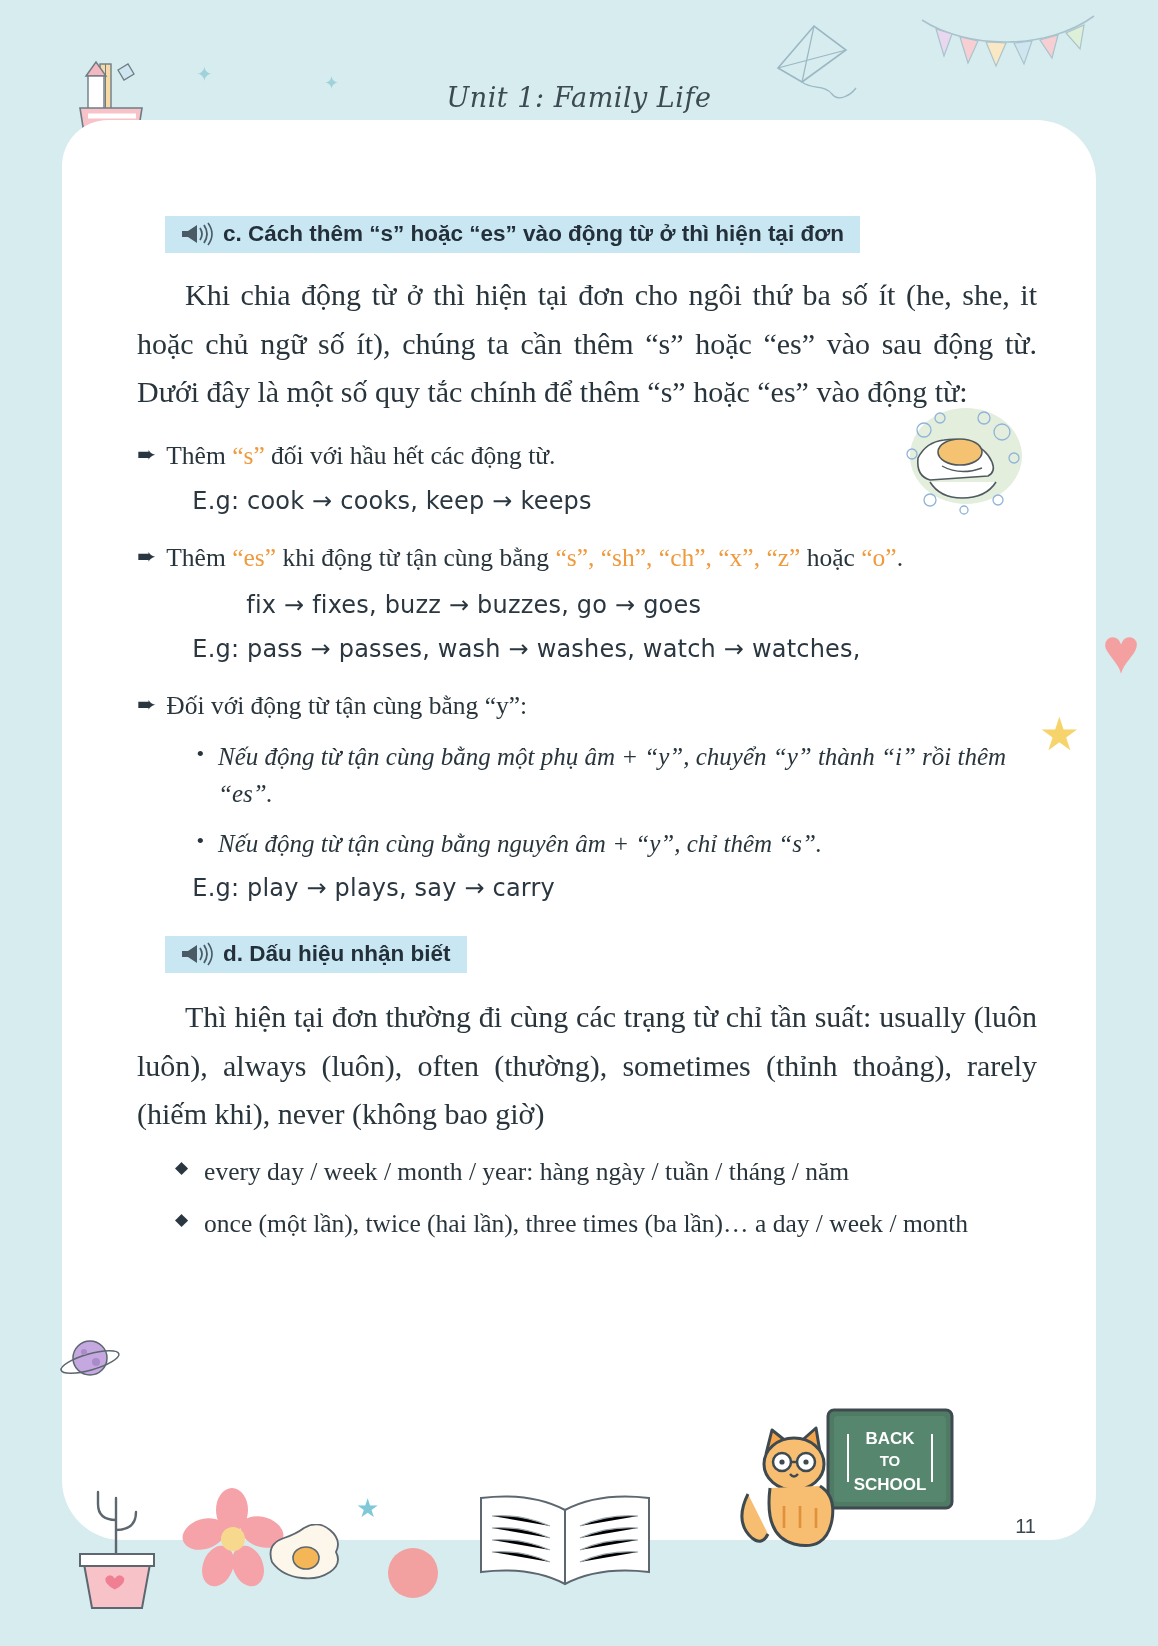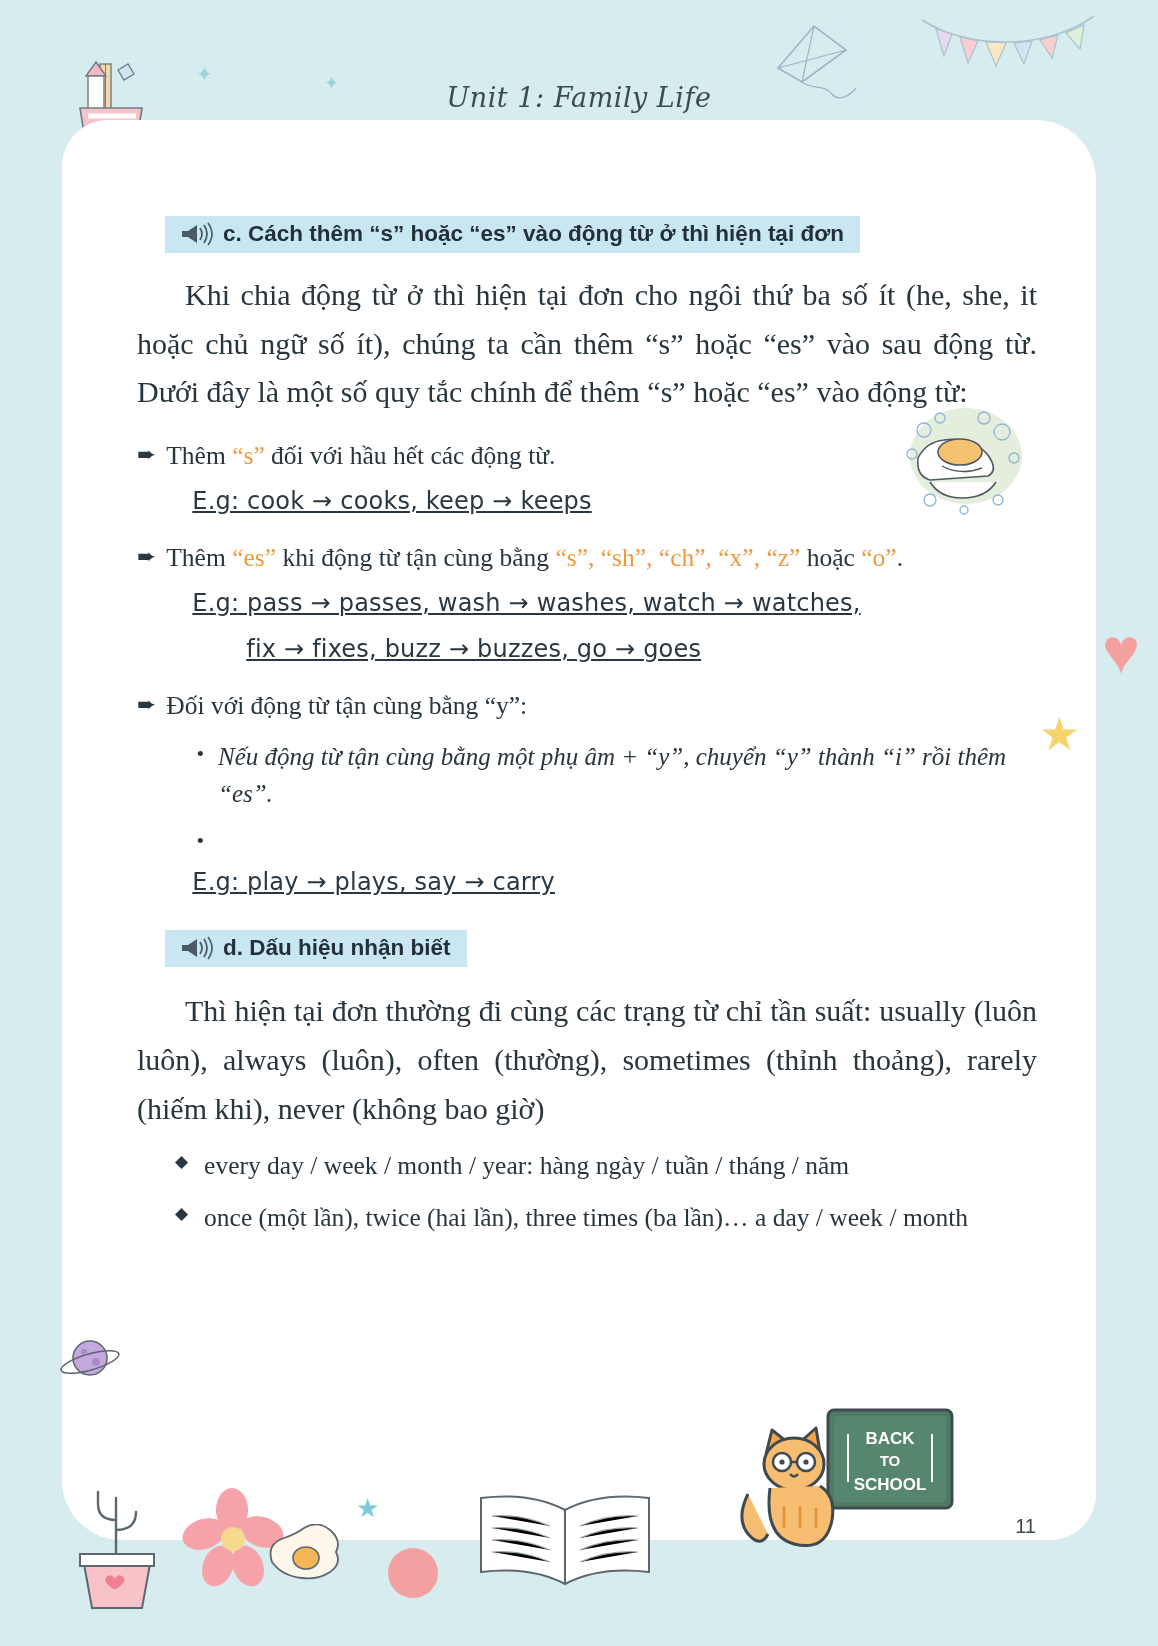--- a/index.html
+++ b/index.html
@@ -83,21 +83,20 @@
   .arrow { flex: 0 0 auto; color: #2b3740; font-size: 23px; line-height: 1.55; }
   .bullet-body { flex: 1 1 auto; }
 
   .eg {
     font-family: "DejaVu Sans", sans-serif;
     font-size: 24px;
     margin-top: 8px;
     margin-left: 26px;
     letter-spacing: .2px;
     color: #2b3740;
-    text-decoration: underline;
   }
   .eg.indent2 { margin-left: 80px; margin-top: 10px; }
 
   .sub-bullet {
     display: flex;
     gap: 14px;
     margin-left: 30px;
     margin-top: 12px;
     font-style: italic;
     font-size: 25px;
@@ -238,38 +237,39 @@
       <span>Thêm </span><span class="or">“s”</span><span> đối với hầu hết các động từ.</span>
       <div class="eg">E.g: cook → cooks, keep → keeps</div>
     </span>
   </div>
 
   
   <div class="bullet-row">
     <span class="arrow">➨</span>
     <span class="bullet-body">
       <span>Thêm </span><span class="or">“es”</span><span> khi động từ tận cùng bằng </span><span class="or">“s”, “sh”, “ch”, “x”, “z”</span><span> hoặc </span><span class="or">“o”</span><span>.</span>
+      <div class="eg indent2">fix → fixes, buzz → buzzes, go → goes</div>
       <div class="eg">E.g: pass → passes, wash → washes, watch → watches,</div>
-      <div class="eg indent2">fix → fixes, buzz → buzzes, go → goes</div>
     </span>
   </div>
 
   
   <div class="bullet-row">
     <span class="arrow">➨</span>
     <span class="bullet-body">
       <span>Đối với động từ tận cùng bằng “y”:</span>
 
       <div class="sub-bullet">
         <span class="dot">•</span>
         <span>Nếu động từ tận cùng bằng một phụ âm + “y”, chuyển “y” thành “i” rồi thêm “es”.</span>
       </div>
 
       <div class="sub-bullet">
         <span class="dot">•</span>
+        <span>Nếu động từ tận cùng bằng nguyên âm + “y”, chỉ thêm “s”.</span>
       </div>
       <div class="eg">E.g: play → plays, say → carry</div>
     </span>
   </div>
 
   
   <div class="section-head second">
     <span class="mega">
       <svg width="34" height="24" viewBox="0 0 34 24">
         <path d="M3 9 h6 l9 -6 v18 l-9 -6 h-6 z" fill="#4a5b66"></path>

